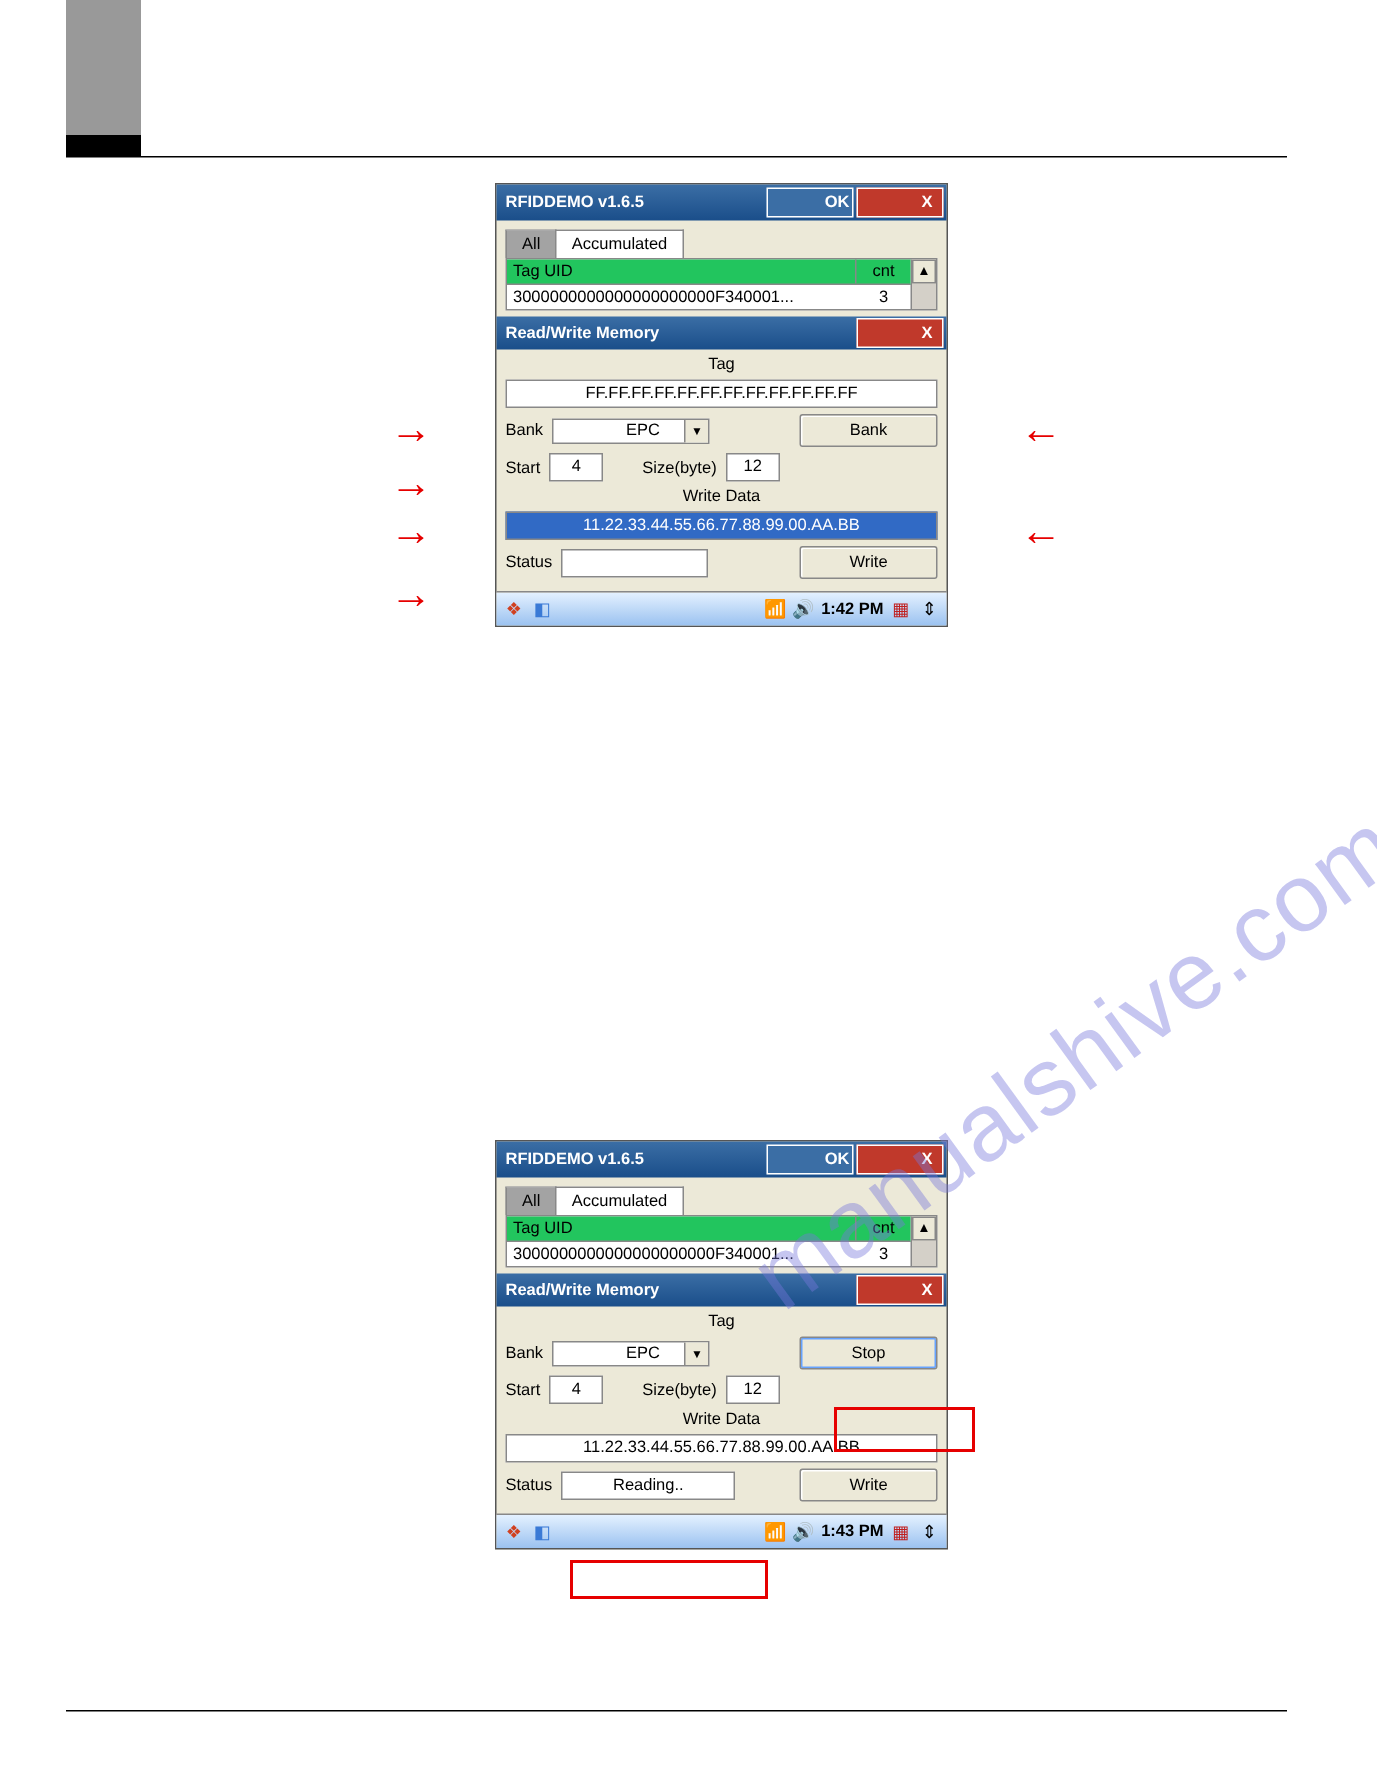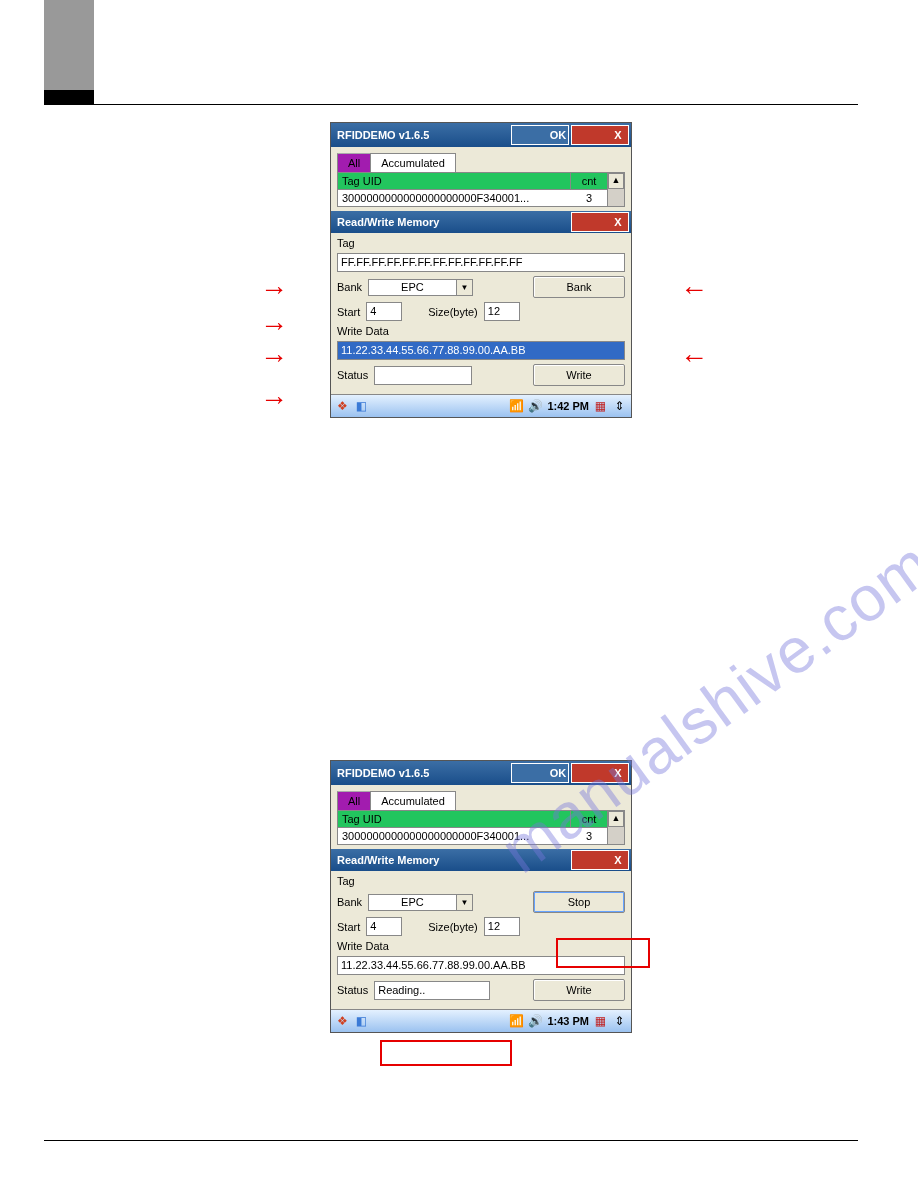--- a/index.html
+++ b/index.html
@@ -87,21 +87,21 @@
   padding: 6px 6px 0 6px;
   gap: 0;
 }
 .tab {
   border: 1px solid #888;
   border-bottom: none;
   padding: 3px 10px;
   background: #ece9d8;
   margin-right: -1px;
 }
-.tab.inactive { background: #a21caf; border-top-color:#aaa; }
+.tab.inactive { background: #a3a3a3; border-top-color:#aaa; }
 .tab.active { background: #fff; }
 .table-wrap {
   margin: 0 6px 4px 6px;
   border: 1px solid #888;
   background: #fff;
   display: flex;
 }
 .table-main { flex:1; border-right:1px solid #888; }
 .table-head {
   display: flex;
@@ -124,21 +124,21 @@
   height:14px; background:#ece9d8; border:1px solid #888; text-align:center; line-height:12px; font-size:9px;
 }
 .scrollbar .track{flex:1;}
 .dlgtitle {
   height: 22px;
   background: linear-gradient(to bottom, #3b6ea5, #1a4e8a);
   color:#fff; font-weight:bold;
   display:flex; align-items:center; padding:0 2px 0 6px;
 }
 .dlgtitle .ttl { flex:1; }
-.dlg-body { padding: 4px 6px; }
+.dlg-body { padding: 4px 6px; text-align: center; }
 .row { display:flex; align-items:center; margin: 4px 0; gap:6px;}
 .lbl { }
 .input {
   background: #fff; border:1px solid #888; padding:1px 3px; height:15px; line-height:15px;
   font-family: inherit; font-size:11px; box-sizing: content-box;
 }
 .input.full { flex:1; }
 .input.selected { background:#316ac5; color:#fff;}
 .select {
   display:flex; align-items:center; background:#fff; border:1px solid #888; padding:0 0 0 3px;

